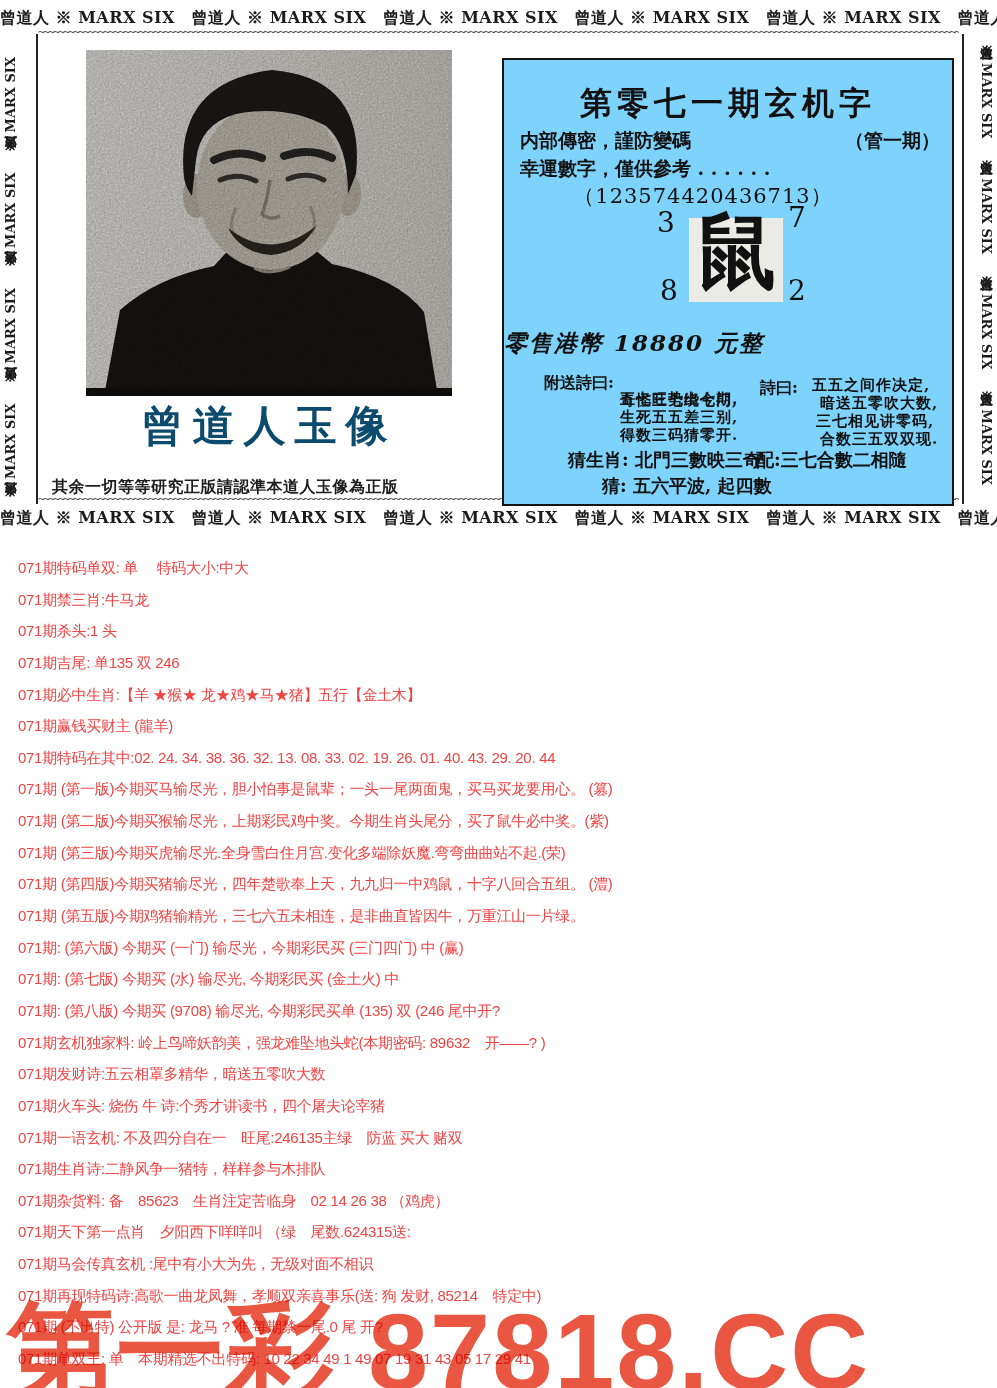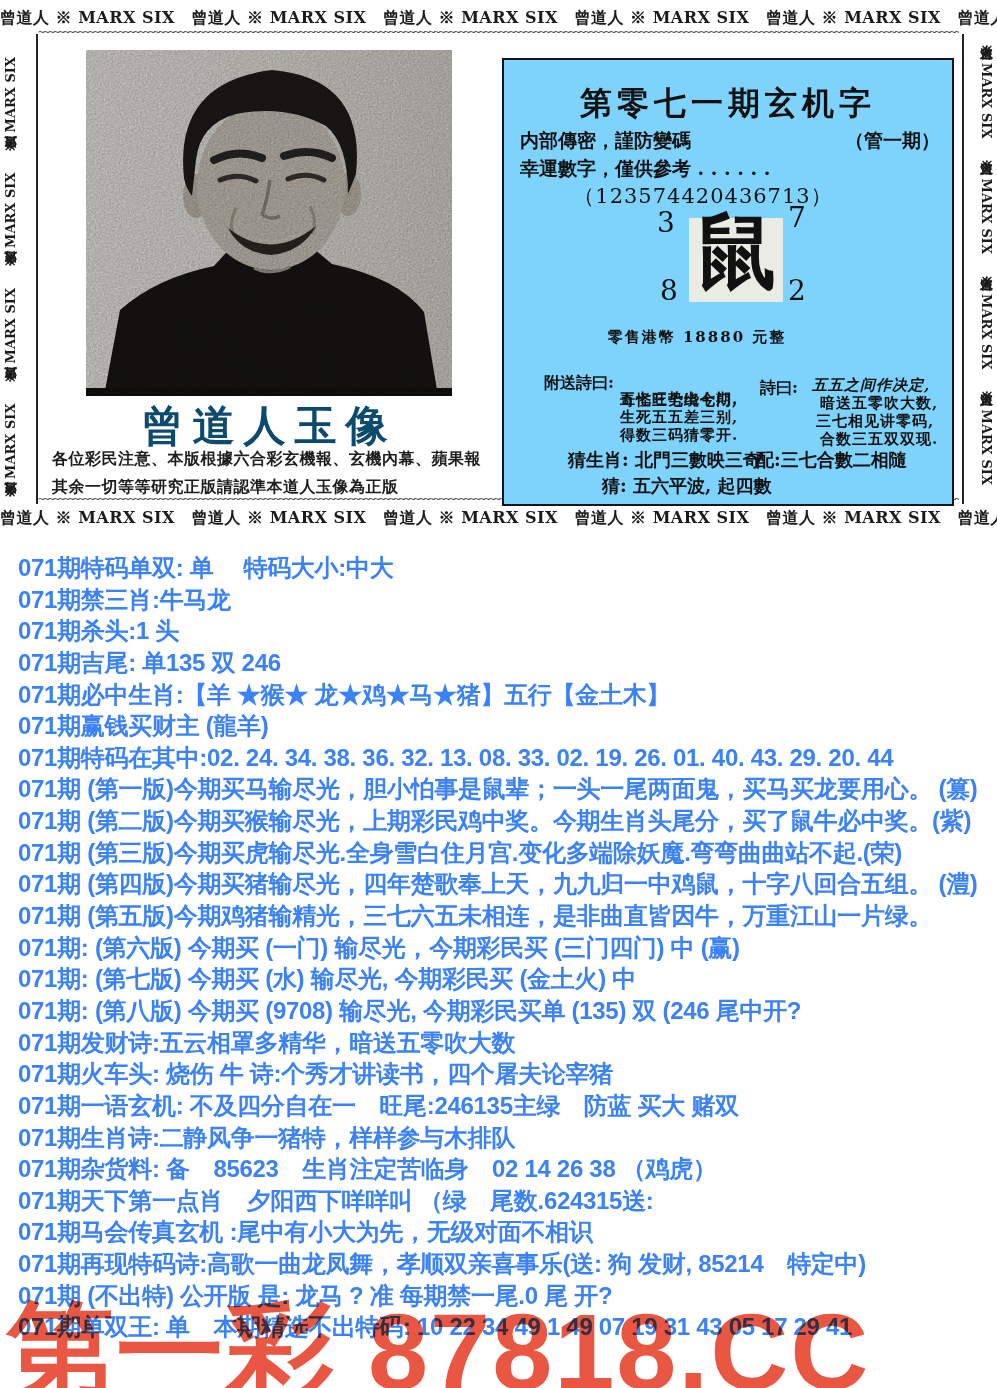--- a/index.html
+++ b/index.html
@@ -38,37 +38,37 @@
   .mbox-title{top:22px;left:0;right:0;text-align:center;font-weight:700;font-size:32px;letter-spacing:5px;}
   .mbox-sub{top:68px;left:16px;right:12px;display:flex;justify-content:space-between;
             font-weight:700;font-size:19px;}
   .mbox-sub2{top:96px;left:16px;font-weight:700;font-size:19px;}
   .mbox-nums{top:122px;left:0;right:50px;text-align:center;font-size:21px;letter-spacing:1px;}
   .zbg{left:185px;top:158px;width:94px;height:84px;background:#ebebe6;}
   .zchar{left:181px;top:150px;width:102px;text-align:center;font-weight:700;font-size:82px;line-height:1;}
   .corner{font-size:28px;}
   .c-tl{left:153px;top:146px;} .c-tr{left:284px;top:141px;}
   .c-bl{left:156px;top:214px;} .c-br{left:284px;top:214px;}
-  .mbox-price{top:268px;left:0;right:62px;text-align:center;font-weight:700;font-size:15px;letter-spacing:2px;}
+  .mbox-price{top:268px;left:0;right:62px;text-align:left;font-weight:700;font-size:23px;letter-spacing:2px;font-style:italic;}
   .plabel{font-weight:700;font-size:16px;}
   .p1-label{left:40px;top:313px;}
   .p2-label{left:256px;top:318px;}
   .pline{font-weight:700;font-size:15px;letter-spacing:1px;white-space:nowrap;}
   .p1-0{left:116px;top:331px;} .p1-1{left:116px;top:330px;}
   .p1-2{left:116px;top:348px;} .p1-3{left:116px;top:366px;}
-  .p2-0{left:308px;top:316px;font-style:italic;} .p2-1{left:316px;top:334px;}
+  .p2-0{left:308px;top:316px;} .p2-1{left:316px;top:334px;}
   .p2-2{left:312px;top:352px;} .p2-3{left:316px;top:370px;}
   .guess1{left:64px;top:388px;font-weight:700;font-size:18px;white-space:nowrap;}
   .match1{left:252px;top:388px;font-weight:700;font-size:18px;white-space:nowrap;}
   .guess2{left:98px;top:414px;font-weight:700;font-size:18px;white-space:nowrap;}
 
   
   .body-lines{left:18px;top:552px;width:972px;z-index:2;}
-  .body-line{height:31.65px;line-height:31.65px;font-size:24px;font-weight:700;
-             letter-spacing:-0.3px;white-space:nowrap;overflow:hidden;color:#3b82f6;}
+  .body-line{height:31.65px;line-height:31.65px;font-size:15px;font-weight:400;
+             letter-spacing:-0.3px;white-space:nowrap;overflow:hidden;color:#ef4444;}
 
   
   .watermark{left:6px;top:1280px;font-size:108px;font-weight:700;letter-spacing:2px;
              white-space:nowrap;z-index:6;mix-blend-mode:multiply;opacity:.93;
              font-family:"Liberation Sans",sans-serif;}
 </style>
 </head>
 <body>
 
 <div id="page">
@@ -111,21 +111,20 @@
         <path d="M224,156 Q232,172 226,184" stroke="#a79f92" stroke-width="3" fill="none"></path>
         <path d="M142,178 Q185,212 230,176 Q216,202 185,205 Q155,203 142,178 Z" fill="#2f2a24"></path>
         <path d="M148,181 Q185,201 222,179 Q205,191 185,192 Q165,191 148,181 Z" fill="#d9d2c4"></path>
         <path d="M168,218 Q185,226 204,217" stroke="#a79f92" stroke-width="3" fill="none"></path>
         <rect y="338" width="366" height="8" fill="#14120f"></rect>
         <rect width="366" height="346" filter="url(#grain)" opacity="0.33"></rect>
       </svg>
     </div>
 
     <div class="abs caption">曾道人玉像</div>
-    <div class="abs note note1">各位彩民注意、本版根據六合彩玄機報、玄機內幕、蘋果報</div>
     <div class="abs note note2">其余一切等等研究正版請認準本道人玉像為正版</div>
 
     <div class="abs mbox">
       <div class="abs mbox-title">第零七一期玄机字</div>
       <div class="abs mbox-sub">
         <span>内部傳密，謹防變碼</span>
         <span>（管一期）</span>
       </div>
       <div class="abs mbox-sub2">幸運數字，僅供參考 . . . . . .</div>
       <div class="abs mbox-nums">（123574420436713）</div>
@@ -166,20 +165,21 @@
     <div class="body-line">071期赢钱买财主 (龍羊)</div>
     <div class="body-line">071期特码在其中:02. 24. 34. 38. 36. 32. 13. 08. 33. 02. 19. 26. 01. 40. 43. 29. 20. 44</div>
     <div class="body-line">071期 (第一版)今期买马输尽光，胆小怕事是鼠辈；一头一尾两面鬼，买马买龙要用心。 (篡)</div>
     <div class="body-line">071期 (第二版)今期买猴输尽光，上期彩民鸡中奖。今期生肖头尾分，买了鼠牛必中奖。(紫)</div>
     <div class="body-line">071期 (第三版)今期买虎输尽光.全身雪白住月宫.变化多端除妖魔.弯弯曲曲站不起.(荣)</div>
     <div class="body-line">071期 (第四版)今期买猪输尽光，四年楚歌奉上天，九九归一中鸡鼠，十字八回合五组。 (澧)</div>
     <div class="body-line">071期 (第五版)今期鸡猪输精光，三七六五未相连，是非曲直皆因牛，万重江山一片绿。</div>
     <div class="body-line">071期: (第六版) 今期买 (一门) 输尽光，今期彩民买 (三门四门) 中 (赢)</div>
     <div class="body-line">071期: (第七版) 今期买 (水) 输尽光, 今期彩民买 (金土火) 中</div>
     <div class="body-line">071期: (第八版) 今期买 (9708) 输尽光, 今期彩民买单 (135) 双 (246 尾中开?</div>
+    <div class="body-line">071期玄机独家料: 岭上鸟啼妖韵美，强龙难坠地头蛇(本期密码: 89632　开——? )</div>
     <div class="body-line">071期发财诗:五云相罩多精华，暗送五零吹大数</div>
     <div class="body-line">071期火车头: 烧伤 牛 诗:个秀才讲读书，四个屠夫论宰猪</div>
     <div class="body-line">071期一语玄机: 不及四分自在一　旺尾:246135主绿　防蓝 买大 赌双</div>
     <div class="body-line">071期生肖诗:二静风争一猪特，样样参与木排队</div>
     <div class="body-line">071期杂货料: 备　85623　生肖注定苦临身　02 14 26 38 （鸡虎）</div>
     <div class="body-line">071期天下第一点肖　夕阳西下咩咩叫 （绿　尾数.624315送:</div>
     <div class="body-line">071期马会传真玄机 :尾中有小大为先，无级对面不相识</div>
     <div class="body-line">071期再现特码诗:高歌一曲龙凤舞，孝顺双亲喜事乐(送: 狗 发财, 85214　特定中)</div>
     <div class="body-line">071期 (不出特) 公开版 是: 龙马 ? 准 每期禁一尾.0 尾 开?</div>
     <div class="body-line">071期单双王: 单　本期精选不出特码: 10 22 34 49 1 49 07 19 31 43 05 17 29 41</div>

